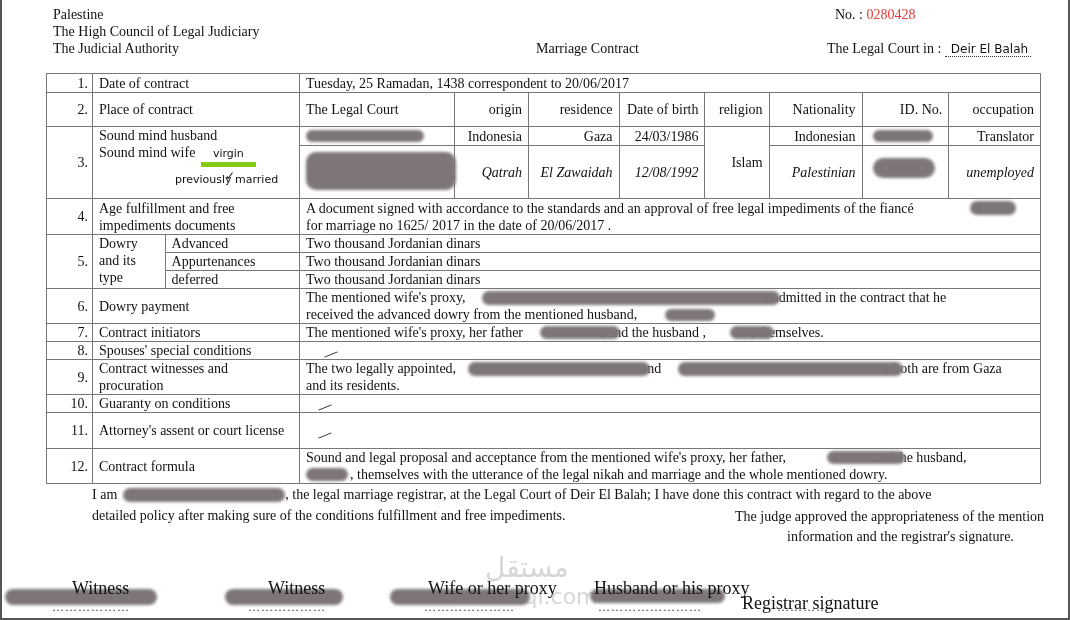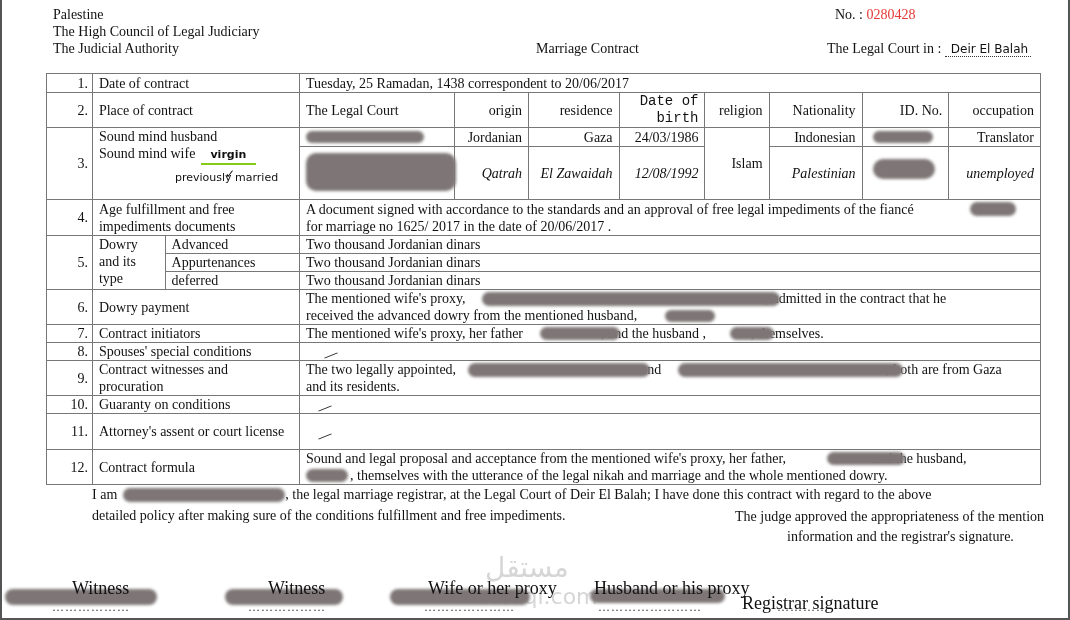--- a/index.html
+++ b/index.html
@@ -59,42 +59,42 @@
     <td class="lbl" colspan="2">Date of contract</td>
     <td colspan="8">Tuesday, 25 Ramadan, 1438  correspondent to 20/06/2017</td>
   </tr>
 
   <tr style="height:34px;">
     <td class="num">2.</td>
     <td class="lbl" colspan="2">Place of contract</td>
     <td style="width:155px;">The Legal Court</td>
     <td class="ctr" style="width:62px;">origin</td>
     <td class="ctr" style="width:80px;">residence</td>
-    <td class="ctr" style="width:74px; white-space:normal;font-family:Liberation Mono, monospace;">Date of birth</td>
+    <td class="ctr" style="width:74px; white-space:normal;">Date of birth</td>
     <td class="ctr" style="width:52px;">religion</td>
     <td class="ctr" style="width:82px;">Nationality</td>
     <td class="ctr" style="width:80px;">ID. No.</td>
     <td class="ctr" style="width:80px;">occupation</td>
   </tr>
 
   <tr style="height:19px;">
     <td class="num" rowspan="2">3.</td>
     <td class="lbl" colspan="2" rowspan="2" style="vertical-align:top; position:relative;">
       <div>Sound mind husband</div>
       <div>
         <span>Sound mind wife</span>
-        <span class="hand" style="display:inline-block; width:55px; border-bottom:2px solid #84cc16; text-align:center; margin-left:2px;font-weight:bold;">virgin</span>
+        <span class="hand" style="display:inline-block; width:55px; border-bottom:5px solid #84cc16; text-align:center; margin-left:2px;">virgin</span>
       </div>
       <div class="hand" style="padding-left:76px; margin-top:4px; position:relative;">
         <span>previously married</span>
         <span style="position:absolute; left:126px; top:-3px; font-size:12px;">✓</span>
       </div>
     </td>
     <td style="position:relative;"><div class="blur" style="left:6px; top:3px; width:118px; height:12px;"></div>&nbsp;</td>
-    <td class="ctr">Jordanian</td>
+    <td class="ctr">Indonesia</td>
     <td class="ctr">Gaza</td>
     <td class="ctr">24/03/1986</td>
     <td class="ctr" rowspan="2">Islam</td>
     <td class="ctr">Indonesian</td>
     <td style="position:relative;"><div class="blur" style="left:10px; top:3px; width:60px; height:12px;"></div>&nbsp;</td>
     <td class="ctr">Translator</td>
   </tr>
 
   <tr style="height:53px;font-style:italic;">
     <td style="position:relative;"><div class="blur" style="left:6px; top:6px; width:150px; height:38px;"></div>&nbsp;</td>

